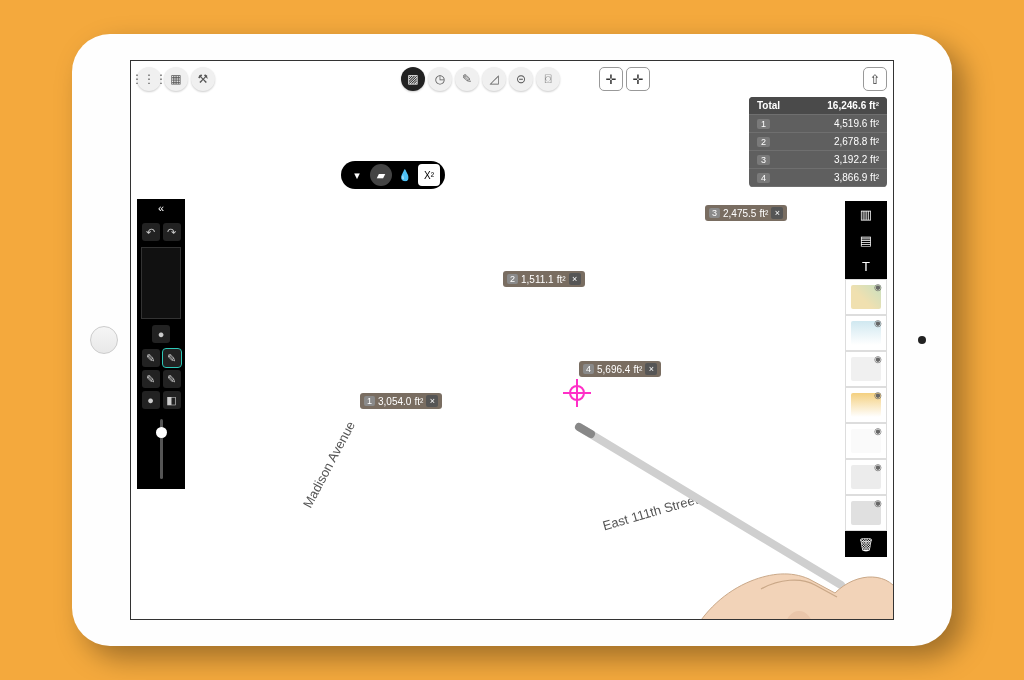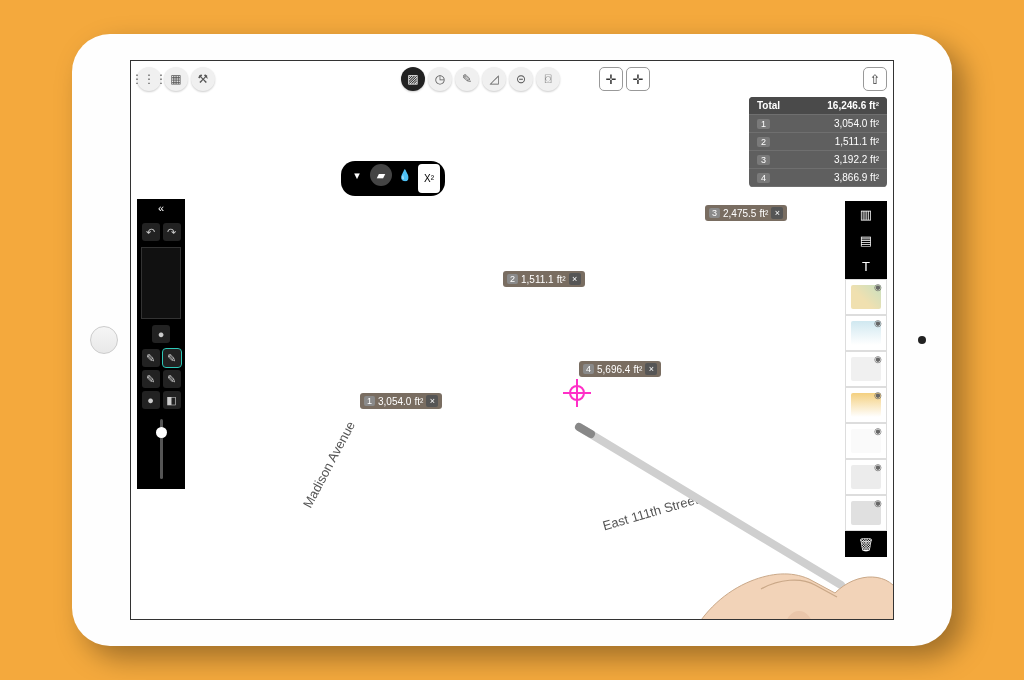--- a/index.html
+++ b/index.html
@@ -184,21 +184,21 @@
 
 
 .fill-tool {
   position:absolute;
   left:210px; top:100px;
   display:flex; gap:2px;
   background:#000; padding:3px 5px; border-radius:14px;
 }
 .fill-tool .fb { width:22px;height:22px;border-radius:50%;display:flex;align-items:center;justify-content:center;font-size:11px;color:#fff;}
 .fill-tool .fb.active { background:#444;}
-.fill-tool .sq { width:22px;height:29px;background:#fff;color:#000;border-radius:4px;display:flex;align-items:center;justify-content:center;font-size:10px;}
+.fill-tool .sq { width:22px;height:22px;background:#fff;color:#000;border-radius:4px;display:flex;align-items:center;justify-content:center;font-size:10px;}
 
 
 .canvas {
   position:absolute;
   left:0;top:0;width:100%;height:100%;
   z-index:-1;
 }
 
 
 .area-label {
@@ -336,25 +336,25 @@
       <div class="square-btn">⇧</div>
     </div>
 
     <div class="area-panel">
       <div class="area-row header">
         <span>Total</span>
         <span>16,246.6 ft²</span>
       </div>
       <div class="area-row">
           <span><span class="area-idx">1</span></span>
-          <span>3,054.0 ft²</span>
+          <span>4,519.6 ft²</span>
         </div>
       <div class="area-row">
           <span><span class="area-idx">2</span></span>
-          <span>1,511.1 ft²</span>
+          <span>2,678.8 ft²</span>
         </div>
       <div class="area-row">
           <span><span class="area-idx">3</span></span>
           <span>3,192.2 ft²</span>
         </div>
       <div class="area-row">
           <span><span class="area-idx">4</span></span>
           <span>3,866.9 ft²</span>
         </div>
     </div>

